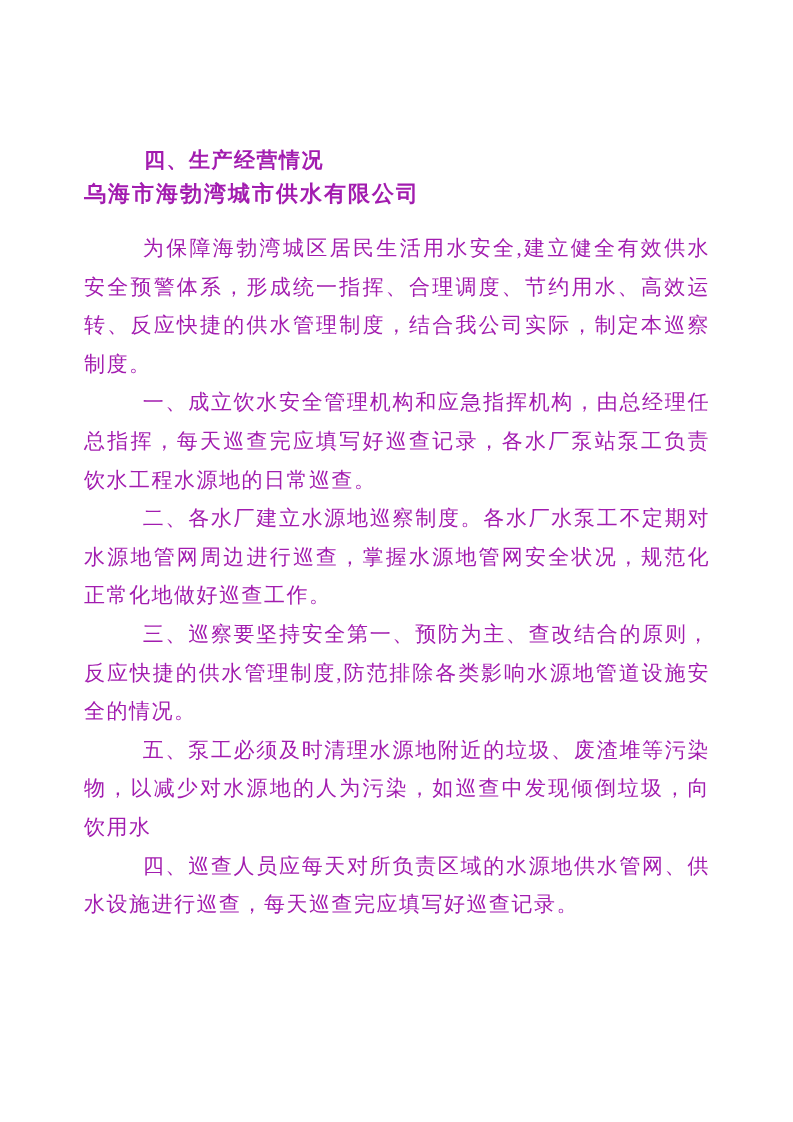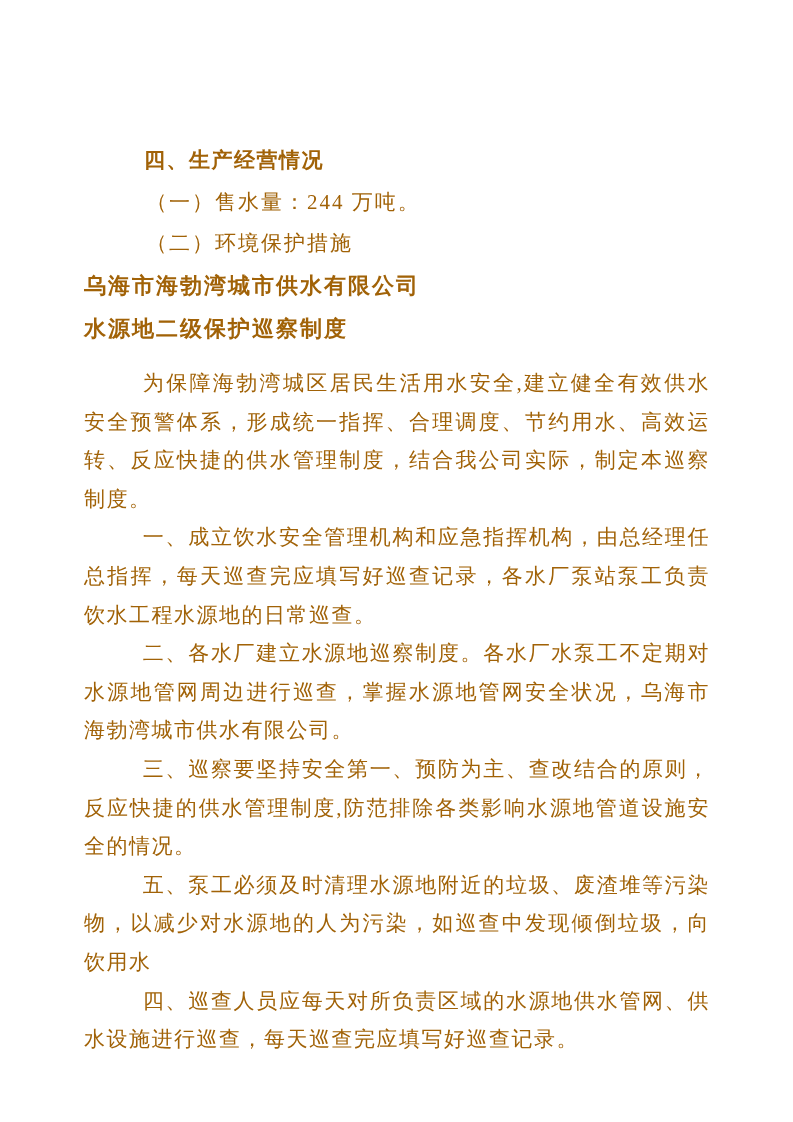--- a/index.html
+++ b/index.html
@@ -9,21 +9,21 @@
   }
   .page {
     position: relative;
     width: 793px;
     height: 1122px;
     margin: 0 auto;
     background: #ffffff;
     box-sizing: border-box;
     padding: 148px 83px 0 84px;
     overflow: hidden;
-    color: #a16207;
+    color: #a21caf;
     font-family: "Liberation Serif", "DejaVu Serif", serif;
   }
   .section-heading {
     font-family: "DejaVu Sans", "Liberation Sans", sans-serif;
     font-weight: bold;
     font-size: 21px;
     line-height: 24px;
     margin: 0 0 0 60px;
     letter-spacing: 1.5px;
   }
@@ -56,30 +56,25 @@
     text-indent: 2.8em;
   }
 </style>
 </head>
 <body>
 
 <div class="page">
 
   <h2 class="section-heading">四、生产经营情况</h2>
 
-  <div class="sub-items">
-    <div class="sub-item">（一）售水量：244 万吨。</div>
-    <div class="sub-item">（二）环境保护措施</div>
-  </div>
 
   <h1 class="doc-title">乌海市海勃湾城市供水有限公司</h1>
-  <h1 class="doc-title">水源地二级保护巡察制度</h1>
 
   <div class="body-text">
     <p class="para">为保障海勃湾城区居民生活用水安全,建立健全有效供水安全预警体系，形成统一指挥、合理调度、节约用水、高效运转、反应快捷的供水管理制度，结合我公司实际，制定本巡察制度。</p>
     <p class="para">一、成立饮水安全管理机构和应急指挥机构，由总经理任总指挥，每天巡查完应填写好巡查记录，各水厂泵站泵工负责饮水工程水源地的日常巡查。</p>
-    <p class="para">二、各水厂建立水源地巡察制度。各水厂水泵工不定期对水源地管网周边进行巡查，掌握水源地管网安全状况，乌海市海勃湾城市供水有限公司。</p>
+    <p class="para">二、各水厂建立水源地巡察制度。各水厂水泵工不定期对水源地管网周边进行巡查，掌握水源地管网安全状况，规范化正常化地做好巡查工作。</p>
     <p class="para">三、巡察要坚持安全第一、预防为主、查改结合的原则，反应快捷的供水管理制度,防范排除各类影响水源地管道设施安全的情况。</p>
     <p class="para">五、泵工必须及时清理水源地附近的垃圾、废渣堆等污染物，以减少对水源地的人为污染，如巡查中发现倾倒垃圾，向饮用水</p>
     <p class="para">四、巡查人员应每天对所负责区域的水源地供水管网、供水设施进行巡查，每天巡查完应填写好巡查记录。</p>
   </div>
 
 </div>
 
 </body></html>

